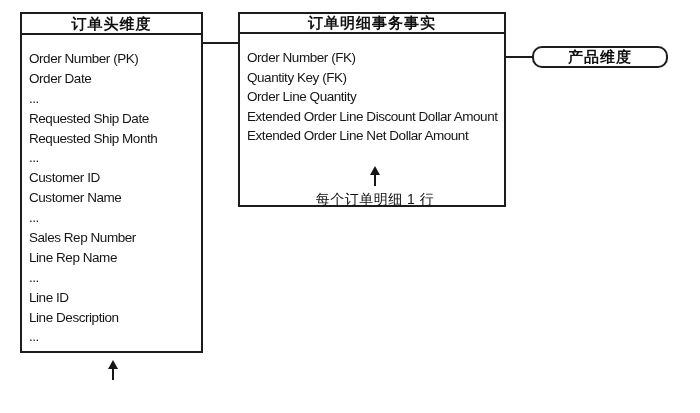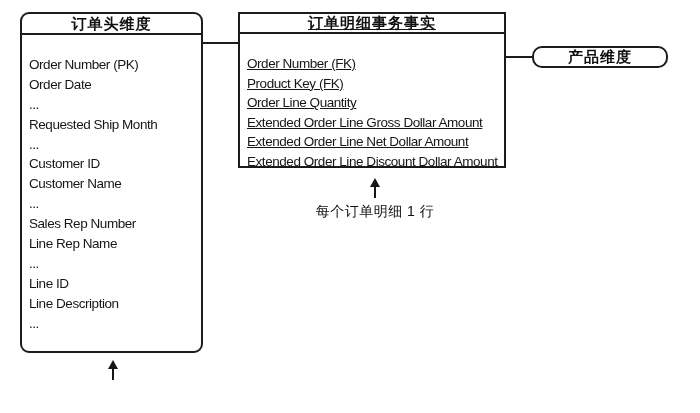--- a/index.html
+++ b/index.html
@@ -24,35 +24,35 @@
     border-bottom: 2px solid #1c1c1c;
     text-align: center;
     font-weight: bold;
     font-size: 15px;
     letter-spacing: 1px;
     color: #111;
     white-space: nowrap;
     overflow: hidden;
   }
   .entity-fields {
-    padding: 20px 0 0 7px;
+    padding: 14px 0 0 7px;
   }
   .field-row {
     font-size: 13.5px;
     letter-spacing: -0.45px;
     white-space: nowrap;
     color: #161616;
   }
   .rows-left .field-row { height: 19.9px; line-height: 19.9px; }
   .rows-mid  .field-row { height: 19.6px; line-height: 19.6px; }
 
-  #order-header-box { left: 20px;  top: 12px; width: 183px; height: 341px; border-radius: 9px; }
+  #order-header-box { left: 20px;  top: 12px; width: 183px; height: 341px; }
   #order-header-box .entity-title { height: 21px; line-height: 19px; }
 
-  #fact-box { left: 238px; top: 12px; width: 268px; height: 156px; text-decoration: underline; }
+  #fact-box { left: 238px; top: 12px; width: 268px; height: 195px; }
   #fact-box .entity-title { height: 20px; line-height: 18px; }
 
   #product-box { left: 532px; top: 46px; width: 136px; height: 22px; border-radius: 10px; }
   #product-box .entity-title { border-bottom: none; height: 18px; line-height: 18px; }
 
   .connector {
     position: absolute;
     height: 2px;
     background: #1c1c1c;
   }
@@ -60,21 +60,21 @@
   #conn-fact-product { left: 506px; top: 56px; width: 26px; }
 
   .grain-note {
     position: absolute;
     width: 160px;
     display: flex;
     flex-direction: column;
     align-items: center;
   }
   #grain-note-left { left: 33px;  top: 360px; }
-  #grain-note-mid  { left: 295px; top: 178px; }
+  #grain-note-mid  { left: 295px; top: 166px; }
   .up-arrow {
     display: flex;
     flex-direction: column;
     align-items: center;
   }
   .up-arrow .head {
     width: 0; height: 0;
     border-left: 5px solid transparent;
     border-right: 5px solid transparent;
     border-bottom: 9px solid #161616;
@@ -96,43 +96,43 @@
 <body>
 
 <div class="canvas">
 
   <div class="entity-box" id="order-header-box">
     <div class="entity-title">订单头维度</div>
     <div class="entity-fields rows-left">
         <div class="field-row">Order Number (PK)</div>
         <div class="field-row">Order Date</div>
         <div class="field-row">...</div>
+        <div class="field-row">Requested Ship Date</div>
         <div class="field-row">Requested Ship Month</div>
         <div class="field-row">...</div>
         <div class="field-row">Customer ID</div>
         <div class="field-row">Customer Name</div>
         <div class="field-row">...</div>
         <div class="field-row">Sales Rep Number</div>
         <div class="field-row">Line Rep Name</div>
         <div class="field-row">...</div>
         <div class="field-row">Line ID</div>
         <div class="field-row">Line Description</div>
         <div class="field-row">...</div>
       </div>
   </div>
 
   <div class="entity-box" id="fact-box">
     <div class="entity-title">订单明细事务事实</div>
     <div class="entity-fields rows-mid">
         <div class="field-row">Order Number (FK)</div>
-        <div class="field-row">Product Key (FK)</div>
+        <div class="field-row">Quantity Key (FK)</div>
         <div class="field-row">Order Line Quantity</div>
-        <div class="field-row">Extended Order Line Gross Dollar Amount</div>
+        <div class="field-row">Extended Order Line Discount Dollar Amount</div>
         <div class="field-row">Extended Order Line Net Dollar Amount</div>
-        <div class="field-row">Extended Order Line Discount Dollar Amount</div>
       </div>
   </div>
 
   <div class="entity-box" id="product-box">
     <div class="entity-title">产品维度</div>
   </div>
 
   <div class="connector" id="conn-header-fact"></div>
   <div class="connector" id="conn-fact-product"></div>
 

